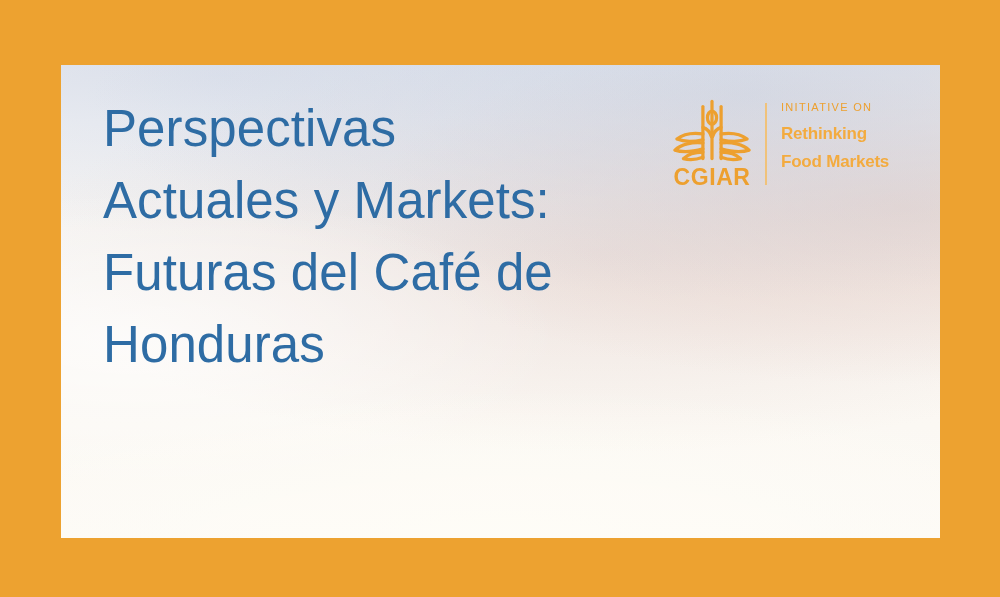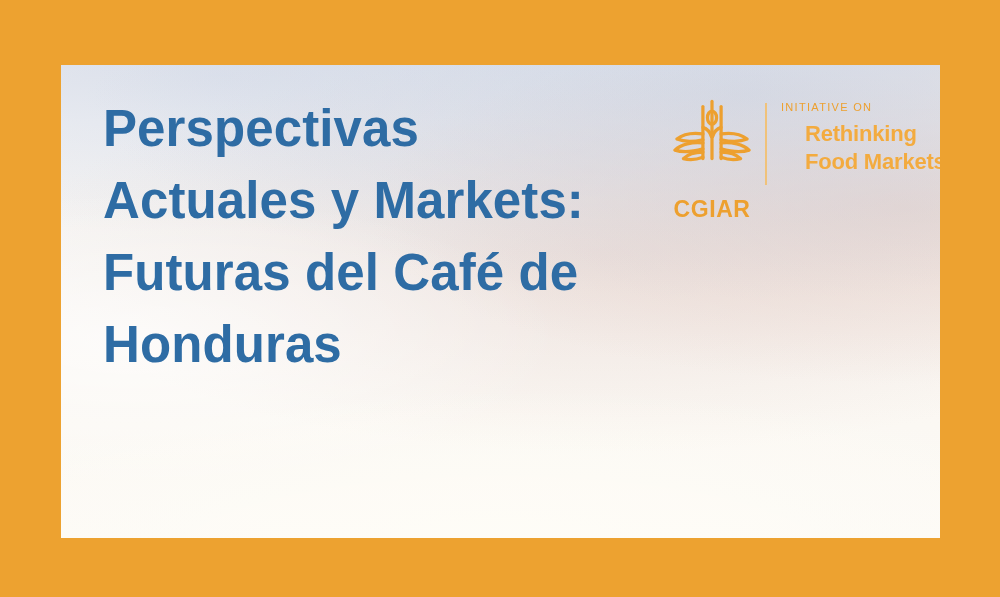--- a/index.html
+++ b/index.html
@@ -67,40 +67,39 @@
     position: absolute;
     left: 42px;
     top: 28px;
     width: 800px;
   }
   .title-line {
     color: #2e6ca4;
     font-family: "Liberation Sans", sans-serif;
     font-size: 51px;
     line-height: 72px;
-    font-weight: 700;
+    font-weight: 400;
     letter-spacing: 0.1px;
     white-space: nowrap;
   }
 
   
   .logo-lockup {
     position: absolute;
     left: 608px;
     top: 31px;
     display: flex;
     align-items: flex-start;
   }
   .logo-mark {
     position: relative;
     width: 86px;
     display: flex;
     flex-direction: column;
     align-items: center;
-    gap: 32px;
   }
   .logo-emblem {
     width: 78px;
     height: 68px;
     display: block;
   }
   .logo-wordmark {
     margin-top: 2px;
     color: #eda02f;
     font-family: "Liberation Sans", sans-serif;
@@ -123,26 +122,25 @@
     font-family: "Liberation Sans", sans-serif;
     font-size: 11px;
     font-weight: normal;
     letter-spacing: 1.3px;
     line-height: 1;
     margin-bottom: 7px;
   }
   .logo-name-line {
     color: #f3ab3f;
     font-family: "Liberation Sans", sans-serif;
-    font-size: 22px;
+    font-size: 17px;
     font-weight: bold;
     line-height: 28px;
     letter-spacing: -0.2px;
     white-space: nowrap;
-    margin-left: 24px;
   }
 </style>
 </head>
 <body>
 
 <div class="slide">
 
   <div class="panel">
     <div class="panel-wash-a"></div>
     <div class="panel-wash-b"></div>

